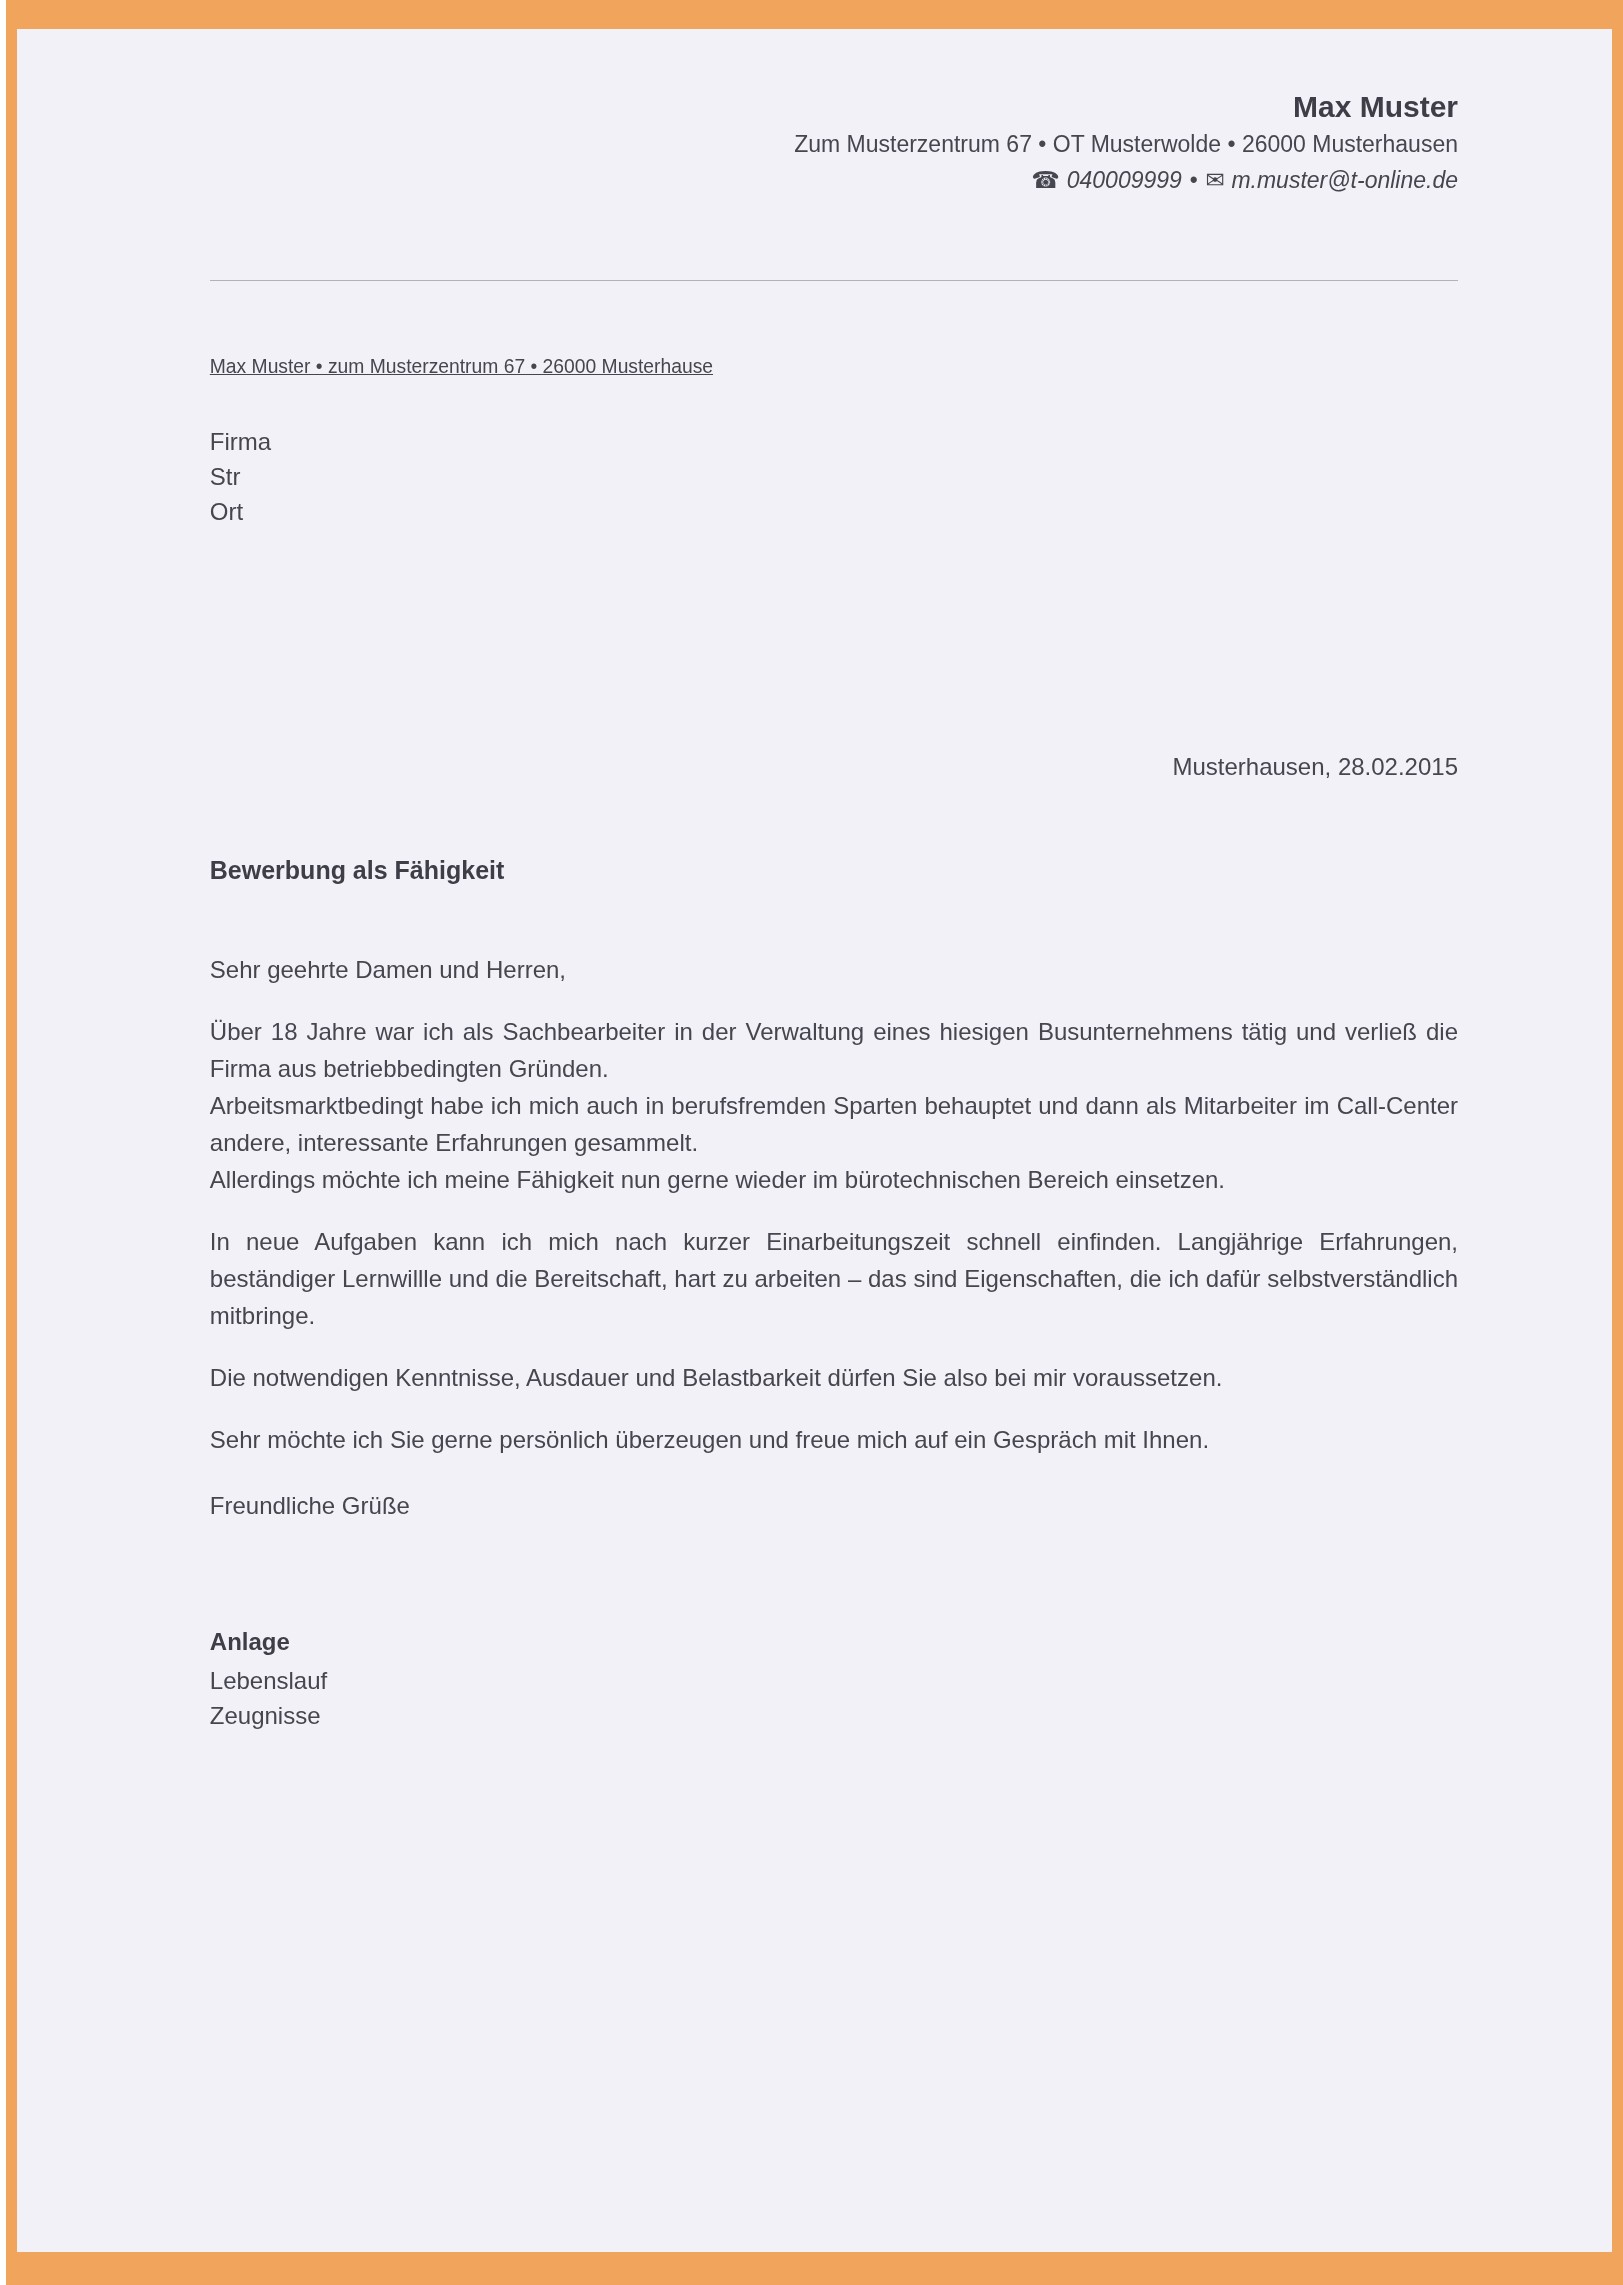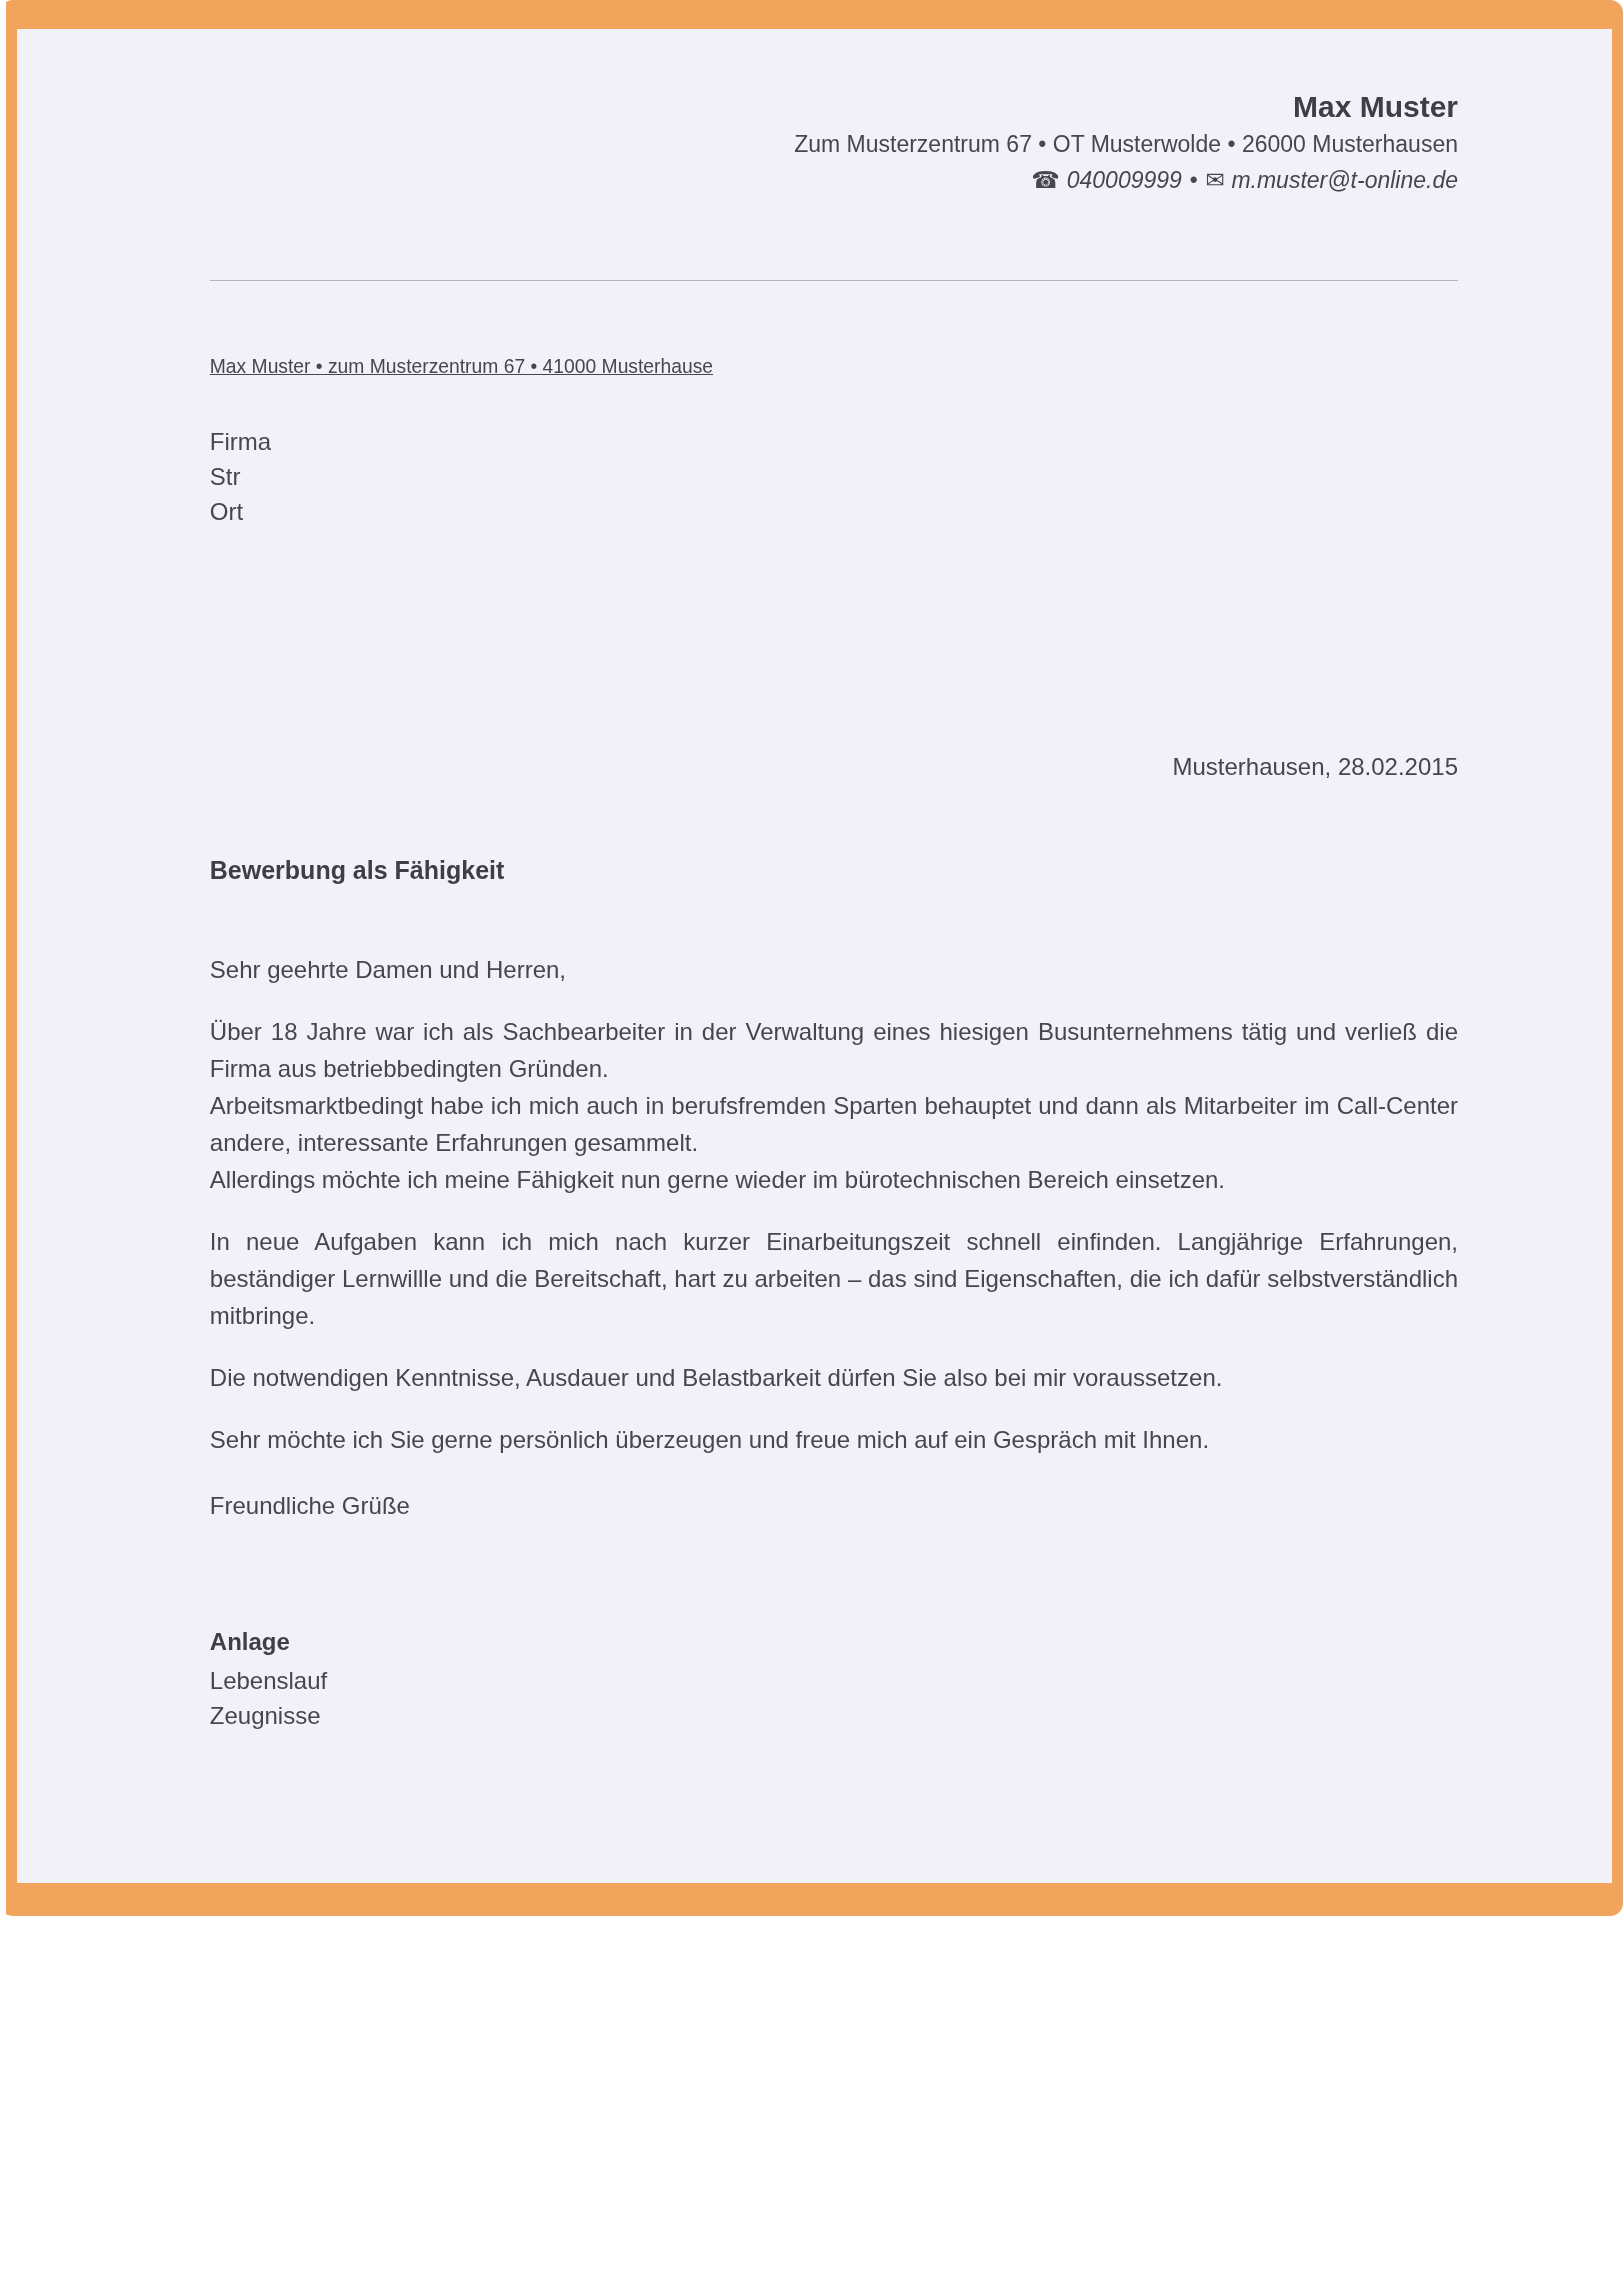--- a/index.html
+++ b/index.html
@@ -3,26 +3,25 @@
 <meta charset="utf-8">
 <style>
   html, body {
     margin: 0;
     padding: 0;
     background: #ffffff;
   }
   .sheet {
     position: relative;
     width: 1623px;
-    height: 1916px;
+    height: 2285px;
     background: #ffffff;
     overflow: hidden;
     font-family: "Liberation Sans", "DejaVu Sans", sans-serif;
     color: var(--ink, #45464f);
-    border-radius: 13px;
   }
   .frame {
     position: absolute;
     top: 0;
     left: 5.8px;
     right: 0;
     bottom: 0;
     background: var(--bg, #f2f1f7);
     border-style: solid;
     border-color: var(--frame, #f0a45c);
@@ -117,21 +116,21 @@
       <header class="sender-header">
         <div class="sender-name">Max Muster</div>
         <div class="sender-address">Zum Musterzentrum 67 • OT Musterwolde • 26000 Musterhausen</div>
         <div class="sender-contact">
           <span class="icon">☎</span><span>040009999</span><span class="bullet">•</span><span class="icon">✉</span><span>m.muster@t-online.de</span>
         </div>
       </header>
 
       <div class="rule"></div>
 
-      <div class="return-line">Max Muster • zum Musterzentrum 67 • 41000 Musterhause</div>
+      <div class="return-line">Max Muster • zum Musterzentrum 67 • 26000 Musterhause</div>
 
       <div class="recipient">
         <div>Firma</div>
         <div>Str</div>
         <div>Ort</div>
       </div>
 
       <div class="dateline">Musterhausen, 28.02.2015</div>
 
       <div class="subject">Bewerbung als Fähigkeit</div>

